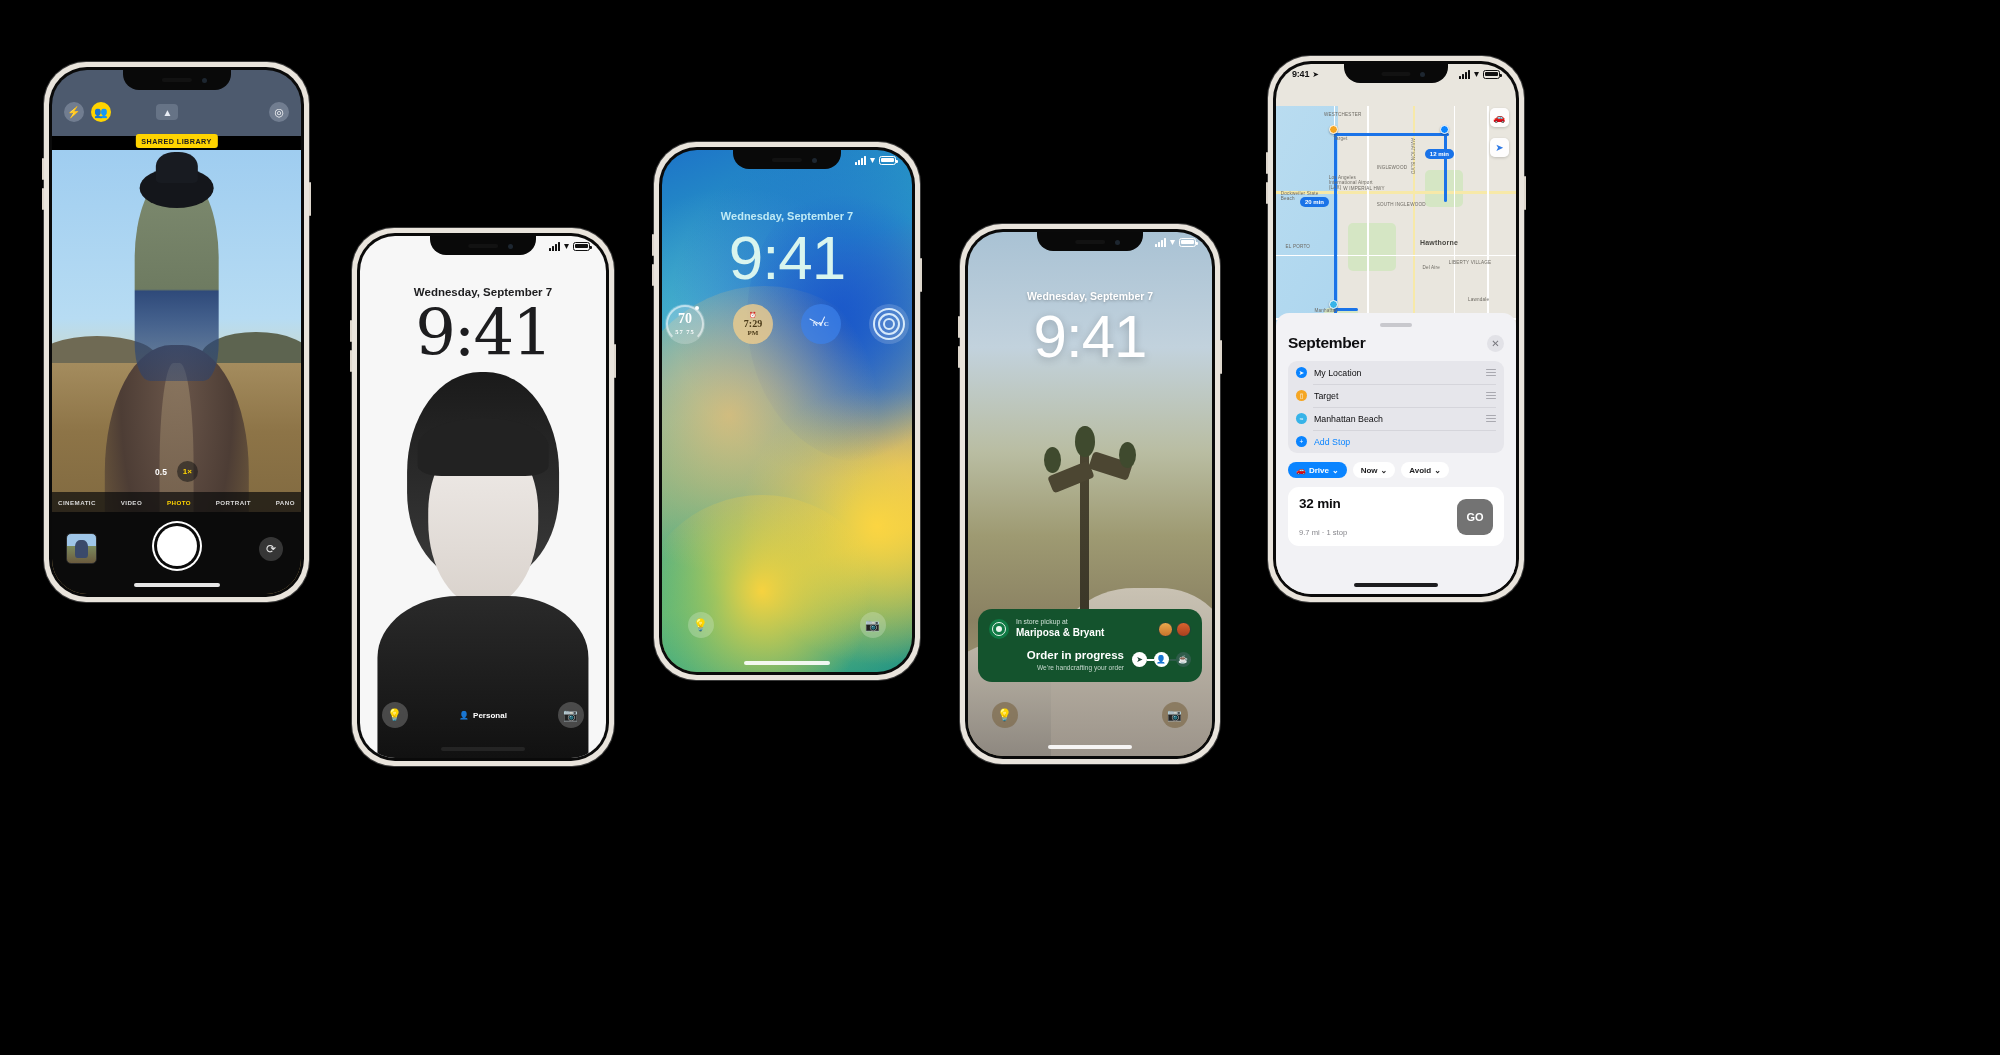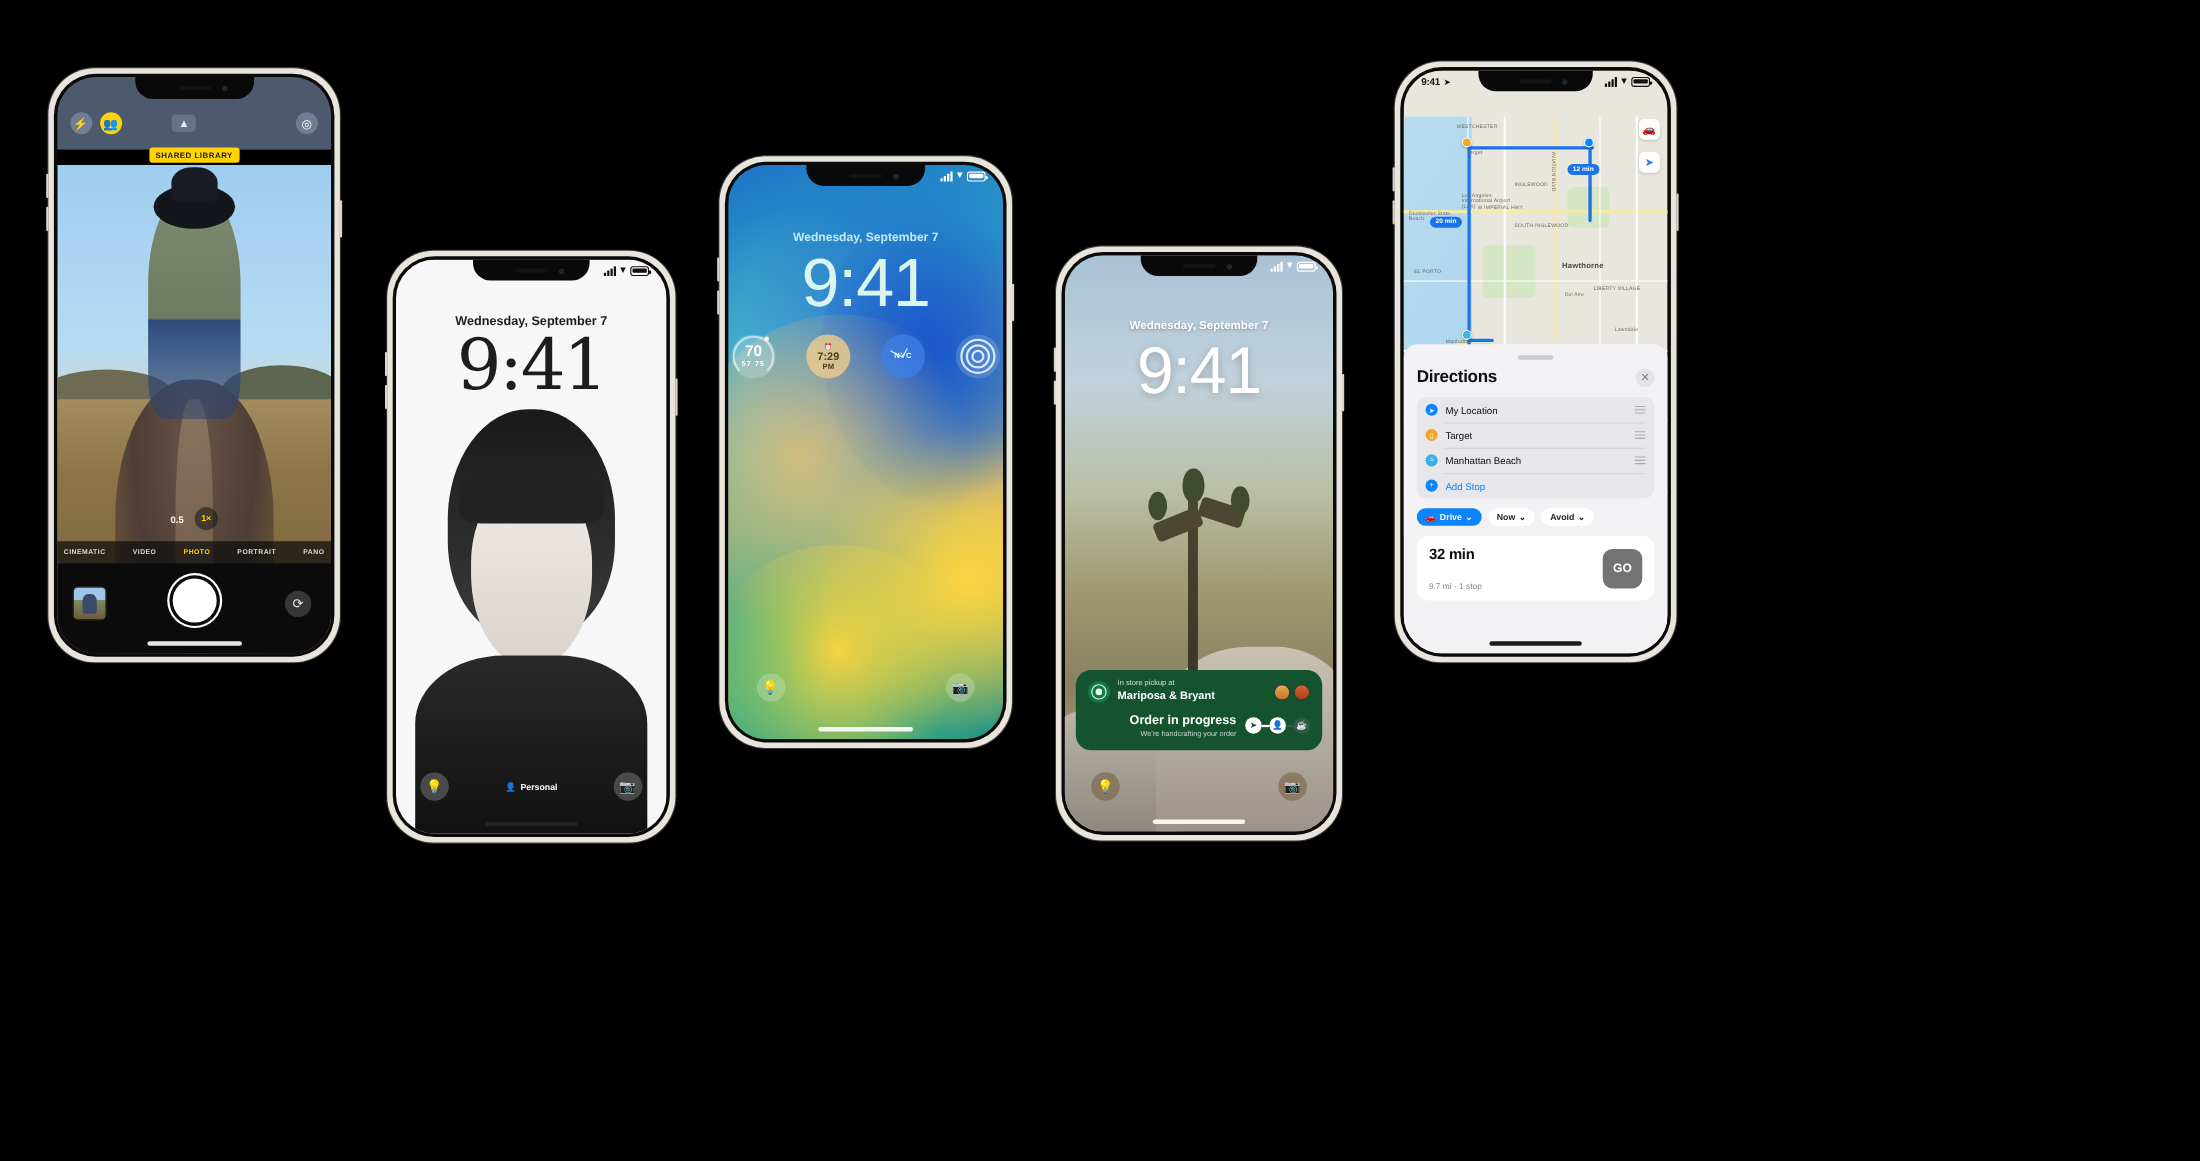--- a/index.html
+++ b/index.html
@@ -128,21 +128,21 @@
       background:radial-gradient(ellipse at 40% 54%, rgba(24,86,200,.85) 0%, rgba(24,86,200,0) 60%);
       border-radius:50%; }
   .ios-swirl3 { position:absolute; left:-10%; bottom:-12%; width:100%; height:46%;
       background:radial-gradient(ellipse at 50% 40%, rgba(255,212,60,.95) 0%, rgba(255,212,60,0) 62%);
       border-radius:50%; }
   .lock-date-m { position:absolute; top:11.4%; left:0; right:0; text-align:center; font-size:11px;
                  font-weight:600; color:#bfeaf5; z-index:20; }
   .lock-time-m { position:absolute; top:13.8%; left:0; right:0; text-align:center; font-size:62px;
                  font-weight:400; color:#d9f5ee; letter-spacing:-1px; z-index:20; line-height:1.15; }
   .widget-row { position:absolute; top:29.5%; left:0; right:0; display:flex; justify-content:center;
-                align-items:flex-start; gap:28px; z-index:22; }
+                align-items:flex-start; gap:28px; z-index:22;font-family:Liberation Serif, serif; }
   .w-circ { width:40px; height:40px; border-radius:50%; position:relative;
             display:flex; flex-direction:column; align-items:center; justify-content:center; }
   .w-weather { background:rgba(255,255,255,.22); }
   .w-weather .ring { position:absolute; inset:1px; border-radius:50%;
                      border:2px solid rgba(255,255,255,.55); border-bottom-color:transparent; }
   .w-weather .dot { position:absolute; right:6px; top:2px; width:4px; height:4px; border-radius:50%; background:#fff; }
   .w-big { font-size:14px; font-weight:600; color:#fff; line-height:1; }
   .w-sub { font-size:6.5px; font-weight:700; color:#fff; margin-top:2px; letter-spacing:1px; }
   .w-alarm { background:rgba(242,206,140,.78); }
   .w-alarm .at { font-size:10px; font-weight:600; color:#4a3a18; line-height:1.05; }
@@ -580,21 +580,21 @@
             <span style="font-size:10px;line-height:1">▾</span>
             <span class="batt">
                 <i></i>
               </span>
           </div>
         </div>
 
         <div class="sheet">
           <div class="sheet-grip"></div>
           <div class="sheet-head">
-            <span class="sheet-title">Directions</span>
+            <span class="sheet-title">September</span>
             <span class="close-x">✕</span>
           </div>
 
           <div class="stops">
             <div class="stop">
               <span class="stop-ico ico-loc">➤</span>
               <span class="stop-name">My Location</span>
               <span class="drag">
                   <i></i>
                   <i></i>

